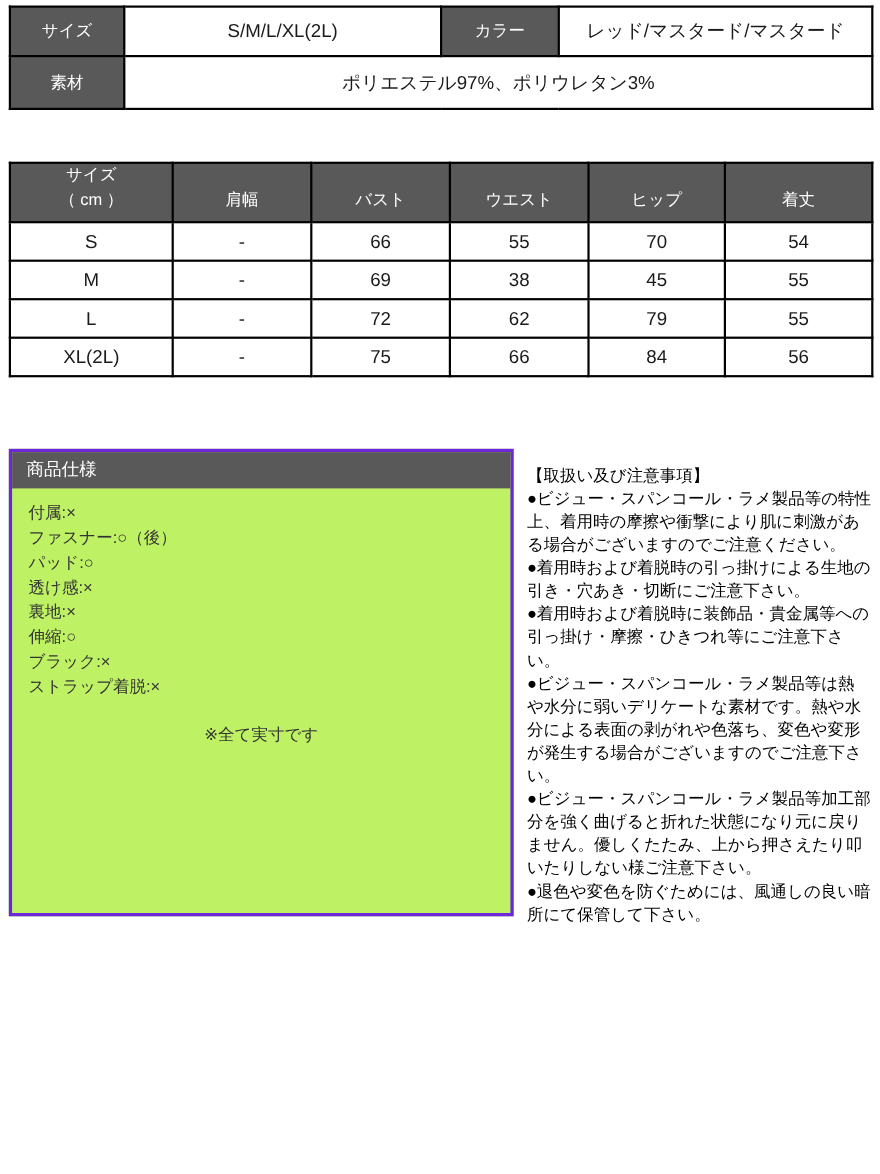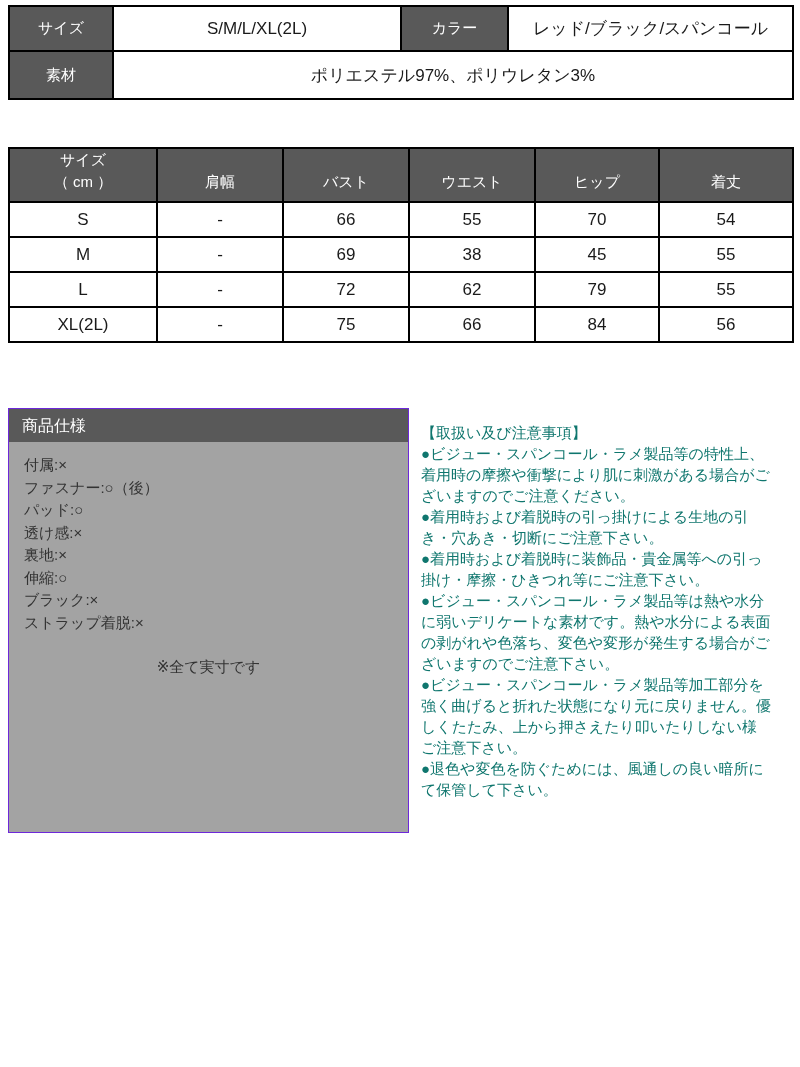--- a/index.html
+++ b/index.html
@@ -72,24 +72,24 @@
 
   
   .bottom {
     position: absolute;
     left: 8px; top: 408px;
     width: 784px;
     display: flex;
     align-items: flex-start;
   }
   .spec-box {
-    width: 401px;
+    width: 459px;
     height: 425px;
-    border: 1px solid #6d28d9;
-    background: #a3a3a3;
+    border: 3px solid #6d28d9;
+    background: #bef264;
     flex: none;
   }
   .spec-box-title {
     height: 33px;
     line-height: 33px;
     background: #595959;
     color: #fff;
     font-size: 16px;
     padding-left: 13px;
   }
@@ -100,42 +100,42 @@
   }
   .spec-item { line-height: 22.5px; }
   .spec-note { line-height: 22.5px; margin-top: 22px; text-align: center; }
 
   .precautions {
     margin-left: 12px;
     margin-top: 14px;
     width: 350px;
     font-size: 15px;
     line-height: 21px;
-    color: #0f766e;
+    color: #000000;
   }
   .precautions p { margin: 0; }
 </style>
 </head>
 <body>
 
 <div class="page">
 
   <table class="summary-table">
     <colgroup>
       <col style="width:104px">
         <col style="width:288px">
         <col style="width:107px">
         <col style="width:285px">
     </colgroup>
     <tbody>
         <tr class="r1">
       <td class="dark">サイズ</td>
       <td>S/M/L/XL(2L)</td>
       <td class="dark">カラー</td>
-      <td>レッド/ブラック/スパンコール</td>
+      <td>レッド/マスタード/マスタード</td>
     </tr>
     <tr class="r2">
       <td class="dark">素材</td>
       <td colspan="3">ポリエステル97%、ポリウレタン3%</td>
     </tr>
   </tbody>
     </table>
 
   <table class="size-chart">
     <colgroup>

